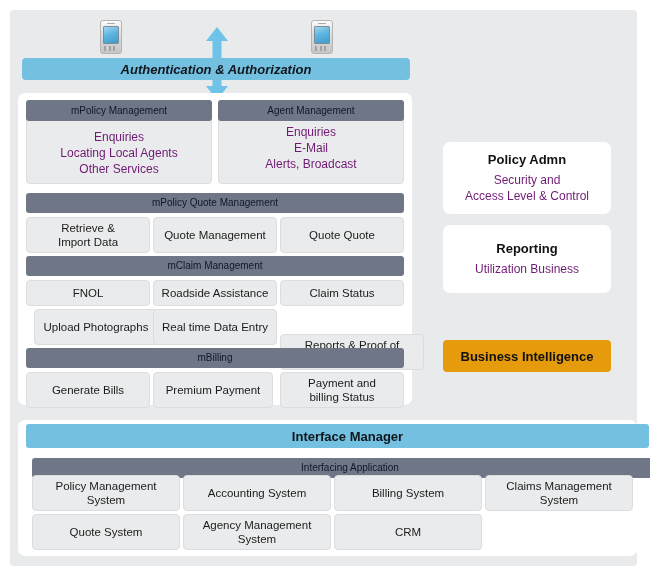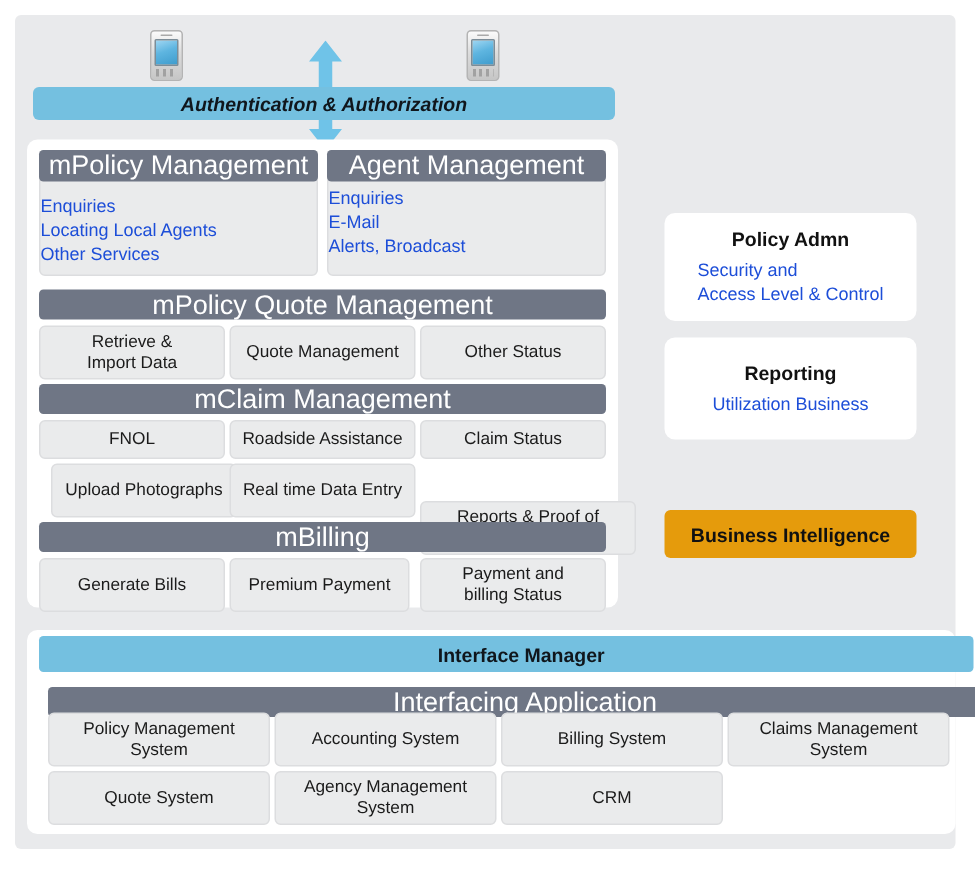--- a/index.html
+++ b/index.html
@@ -34,22 +34,22 @@
 
   
   .card {
     position: absolute;
     background: #ffffff;
     border-radius: 7px;
   }
 
   .hdr {
     background: #6f7685;
-    color: #ffffff;
-    font-size: 18px;
+    color: #0f172a;
+    font-size: 10px;
     text-align: center;
     border-radius: 3px;
     display: flex;
     align-items: center;
     justify-content: center;
     line-height: 1.15;
   }
 
   .cell {
     background: #eaebec;
@@ -65,22 +65,23 @@
     box-sizing: border-box;
     padding: 2px 3px;
   }
 
   .cell.blank {
     background: transparent;
     border: none;
   }
 
   .bodytext {
-    color: #1d4ed8;
+    color: #701a75;
     font-size: 12px;
+    text-align: center;
     line-height: 1.35;
   }
 
   
   .phone {
     position: absolute;
     width: 22px;
     height: 34px;
   }
   .phone .shell {
@@ -279,21 +280,21 @@
         <div>Alerts, Broadcast</div>
       </div>
     </div>
 
     <div class="hdr" style="position:absolute; left:8px; top:100px; width:378px; height:20px;">
       <span>mPolicy Quote Management</span>
     </div>
     <div class="cell" style="left:8px; top:124px; width:124px; height:36px; position:absolute; white-space:pre-line;">Retrieve &amp;
 Import Data</div>
     <div class="cell" style="left:135px; top:124px; width:124px; height:36px; position:absolute; white-space:pre-line;">Quote Management</div>
-    <div class="cell" style="left:262px; top:124px; width:124px; height:36px; position:absolute; white-space:pre-line;">Other Status</div>
+    <div class="cell" style="left:262px; top:124px; width:124px; height:36px; position:absolute; white-space:pre-line;">Quote Quote</div>
 
     <div class="hdr" style="position:absolute; left:8px; top:163px; width:378px; height:20px;">
       <span>mClaim Management</span>
     </div>
     <div class="cell" style="left:8px; top:187px; width:124px; height:26px; position:absolute; white-space:pre-line;">FNOL</div>
     <div class="cell" style="left:135px; top:187px; width:124px; height:26px; position:absolute; white-space:pre-line;">Roadside Assistance</div>
     <div class="cell" style="left:262px; top:187px; width:124px; height:26px; position:absolute; white-space:pre-line;">Claim Status</div>
 
     <div class="cell" style="left:16px; top:216px; width:124px; height:36px; position:absolute; white-space:pre-line;">Upload Photographs</div>
     <div class="cell" style="left:135px; top:216px; width:124px; height:36px; position:absolute; white-space:pre-line;">Real time Data Entry</div>

